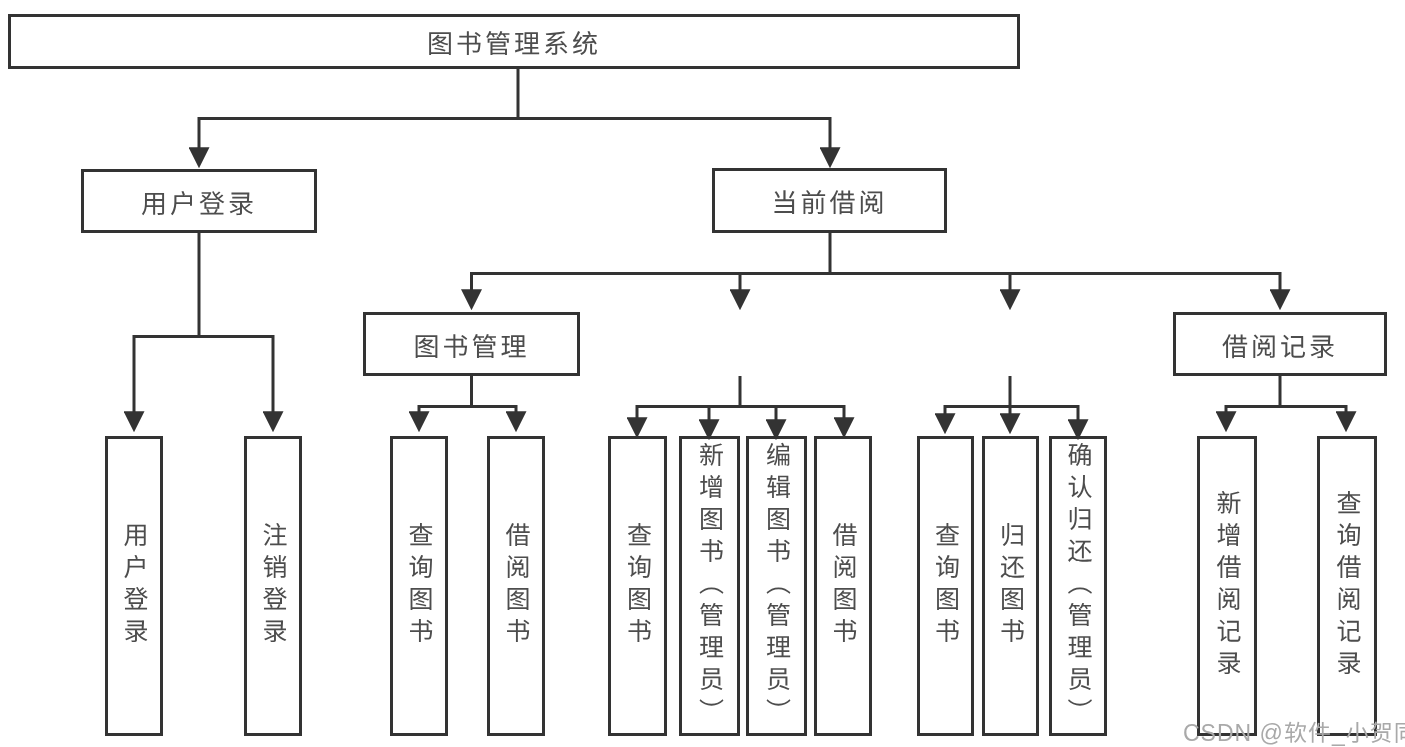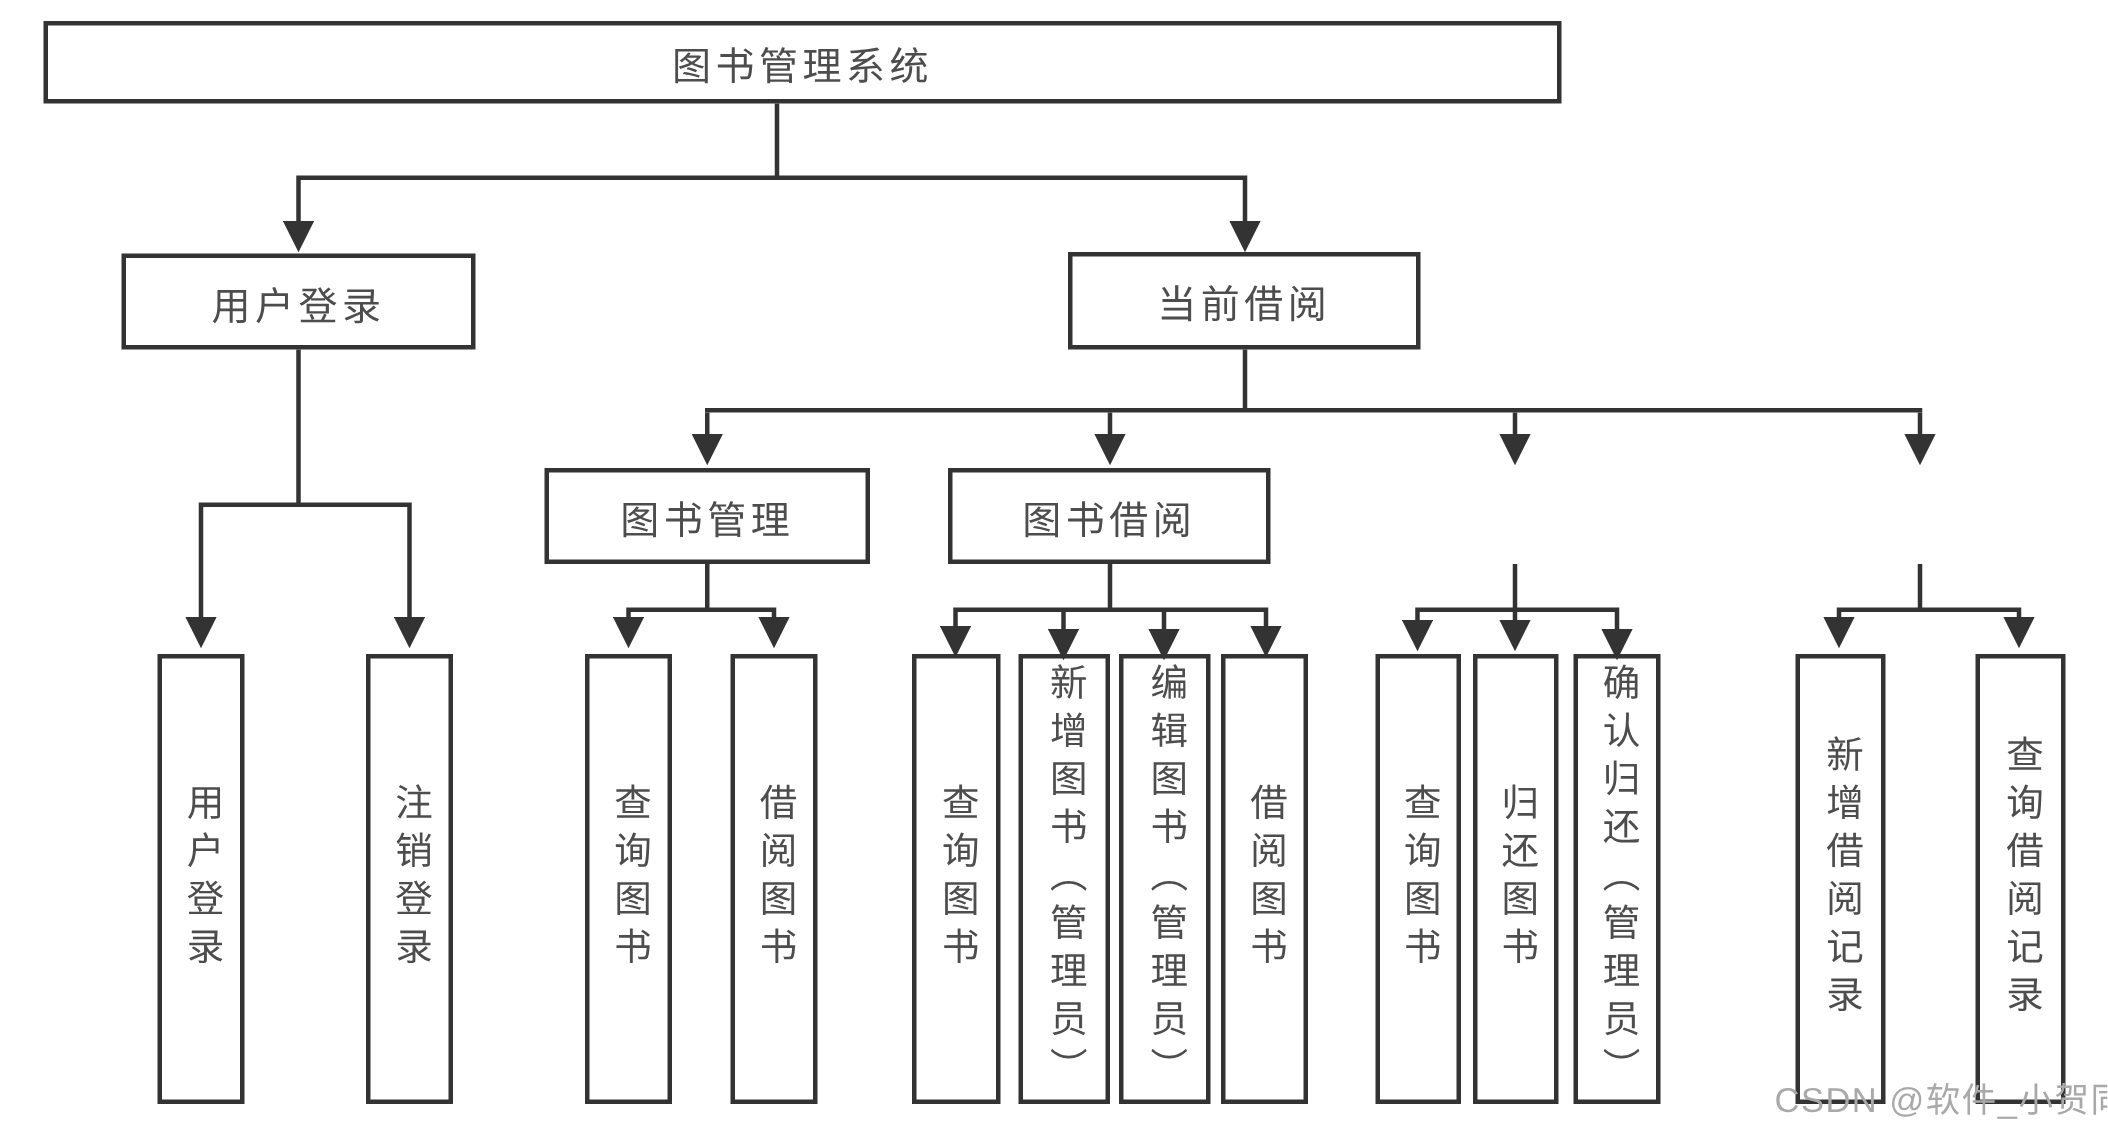--- a/index.html
+++ b/index.html
@@ -103,36 +103,36 @@
     <path class="arrow" d="M945 408 V430"></path>
     <path class="arrow" d="M1010 408 V430"></path>
     <path class="arrow" d="M1078 408 V436"></path>
 
     <path d="M1280 376 V406.5"></path>
     <path d="M1224.5 406.5 H1347.5"></path>
     <path class="arrow" d="M1226 408 V428"></path>
     <path class="arrow" d="M1346 408 V428"></path>
   </svg>
 
-  <div class="box" style="left:29px;top:14px;width:1012px;height:55px">
+  <div class="box" style="left:8px;top:14px;width:1012px;height:55px">
     <span class="label">图书管理系统</span>
   </div>
 
   <div class="box" style="left:81px;top:169px;width:236px;height:64px">
     <span class="label">用户登录</span>
   </div>
   <div class="box" style="left:712px;top:168px;width:235px;height:65px">
     <span class="label">当前借阅</span>
   </div>
 
   <div class="box" style="left:363px;top:312px;width:217px;height:64px">
     <span class="label">图书管理</span>
   </div>
-  <div class="box" style="left:632px;top:312px;width:215px;height:64px">
-    <span class="label">图书借阅</span>
+  <div class="box" style="left:1173px;top:312px;width:214px;height:64px">
+    <span class="label">借阅记录</span>
   </div>
 
   <div class="box leaf" style="left:105px;top:436px;width:58px;height:300px">
     <span class="label">用户登录</span>
   </div>
   <div class="box leaf" style="left:244px;top:436px;width:58px;height:300px">
     <span class="label">注销登录</span>
   </div>
 
   <div class="box leaf" style="left:390px;top:436px;width:58px;height:300px">

